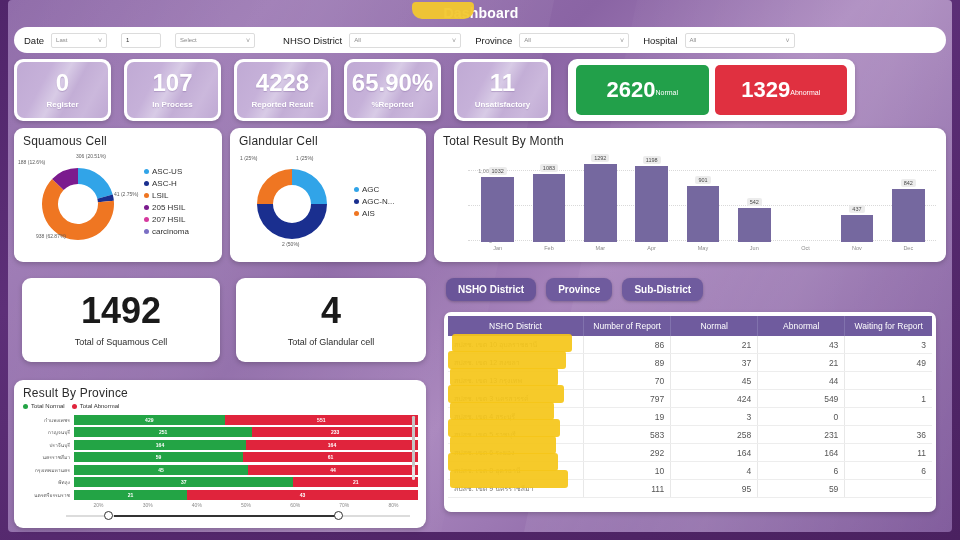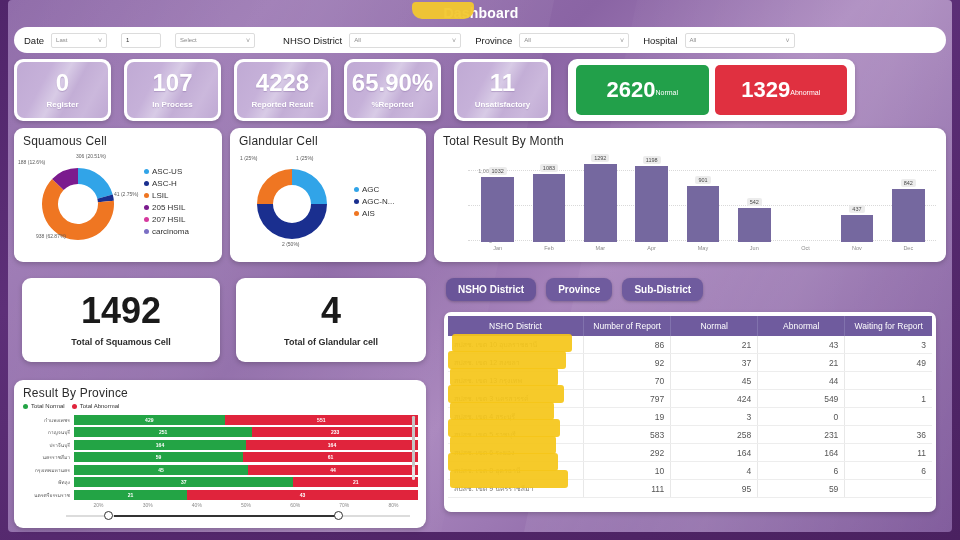--- a/index.html
+++ b/index.html
@@ -175,21 +175,21 @@
   
   #totals-panel { position: absolute; left: 14px; top: 268px; width: 412px; height: 104px; z-index: 2; }
   .total-card {
     position: absolute; background: #fff; border-radius: 9px;
     display: flex; flex-direction: column; align-items: center; justify-content: center;
     box-shadow: 0 2px 5px rgba(0,0,0,.2);
   }
   #total-squamous { left: 8px;  top: 10px; width: 198px; height: 84px; }
   #total-glandular{ left: 222px;top: 10px; width: 190px; height: 84px; }
   .total-val { font-size: 36px; font-weight: bold; color: #1a1a1a; line-height: 1; }
-  .total-lab { font-size: 9px; font-weight: bold; color: #2c2c2c; margin-top: 8px; }
+  .total-lab { font-size: 9px; font-weight: normal; color: #2c2c2c; margin-top: 8px; }
 
   
   #province-card { left: 14px; top: 380px; width: 412px; height: 148px; }
   .prov-legend { display: flex; gap: 7px; padding: 3px 0 0 9px; }
   .prov-legend span { font-size: 6px; color: #333; display: flex; align-items: center; }
   .prov-rows { margin: 5px 8px 0 8px; position: relative; }
   .prow { display: flex; align-items: center; height: 11px; margin-bottom: 1.5px; }
   .plabel {
     width: 52px; text-align: right; padding-right: 4px;
     font-size: 5px; color: #555; white-space: nowrap; overflow: hidden;
@@ -621,21 +621,21 @@
         <tbody id="table-body">
             <tr>
               <td class="name">สปสช. เขต 10 อุบลราชธานี</td>
               <td>86</td>
               <td>21</td>
               <td>43</td>
               <td>3</td>
             </tr>
             <tr>
               <td class="name">สปสช. เขต 12 สงขลา</td>
-              <td>92</td>
+              <td>89</td>
               <td>37</td>
               <td>21</td>
               <td>49</td>
             </tr>
             <tr>
               <td class="name">สปสช. เขต 13 กรุงเทพ</td>
               <td>70</td>
               <td>45</td>
               <td>44</td>
               <td></td>

